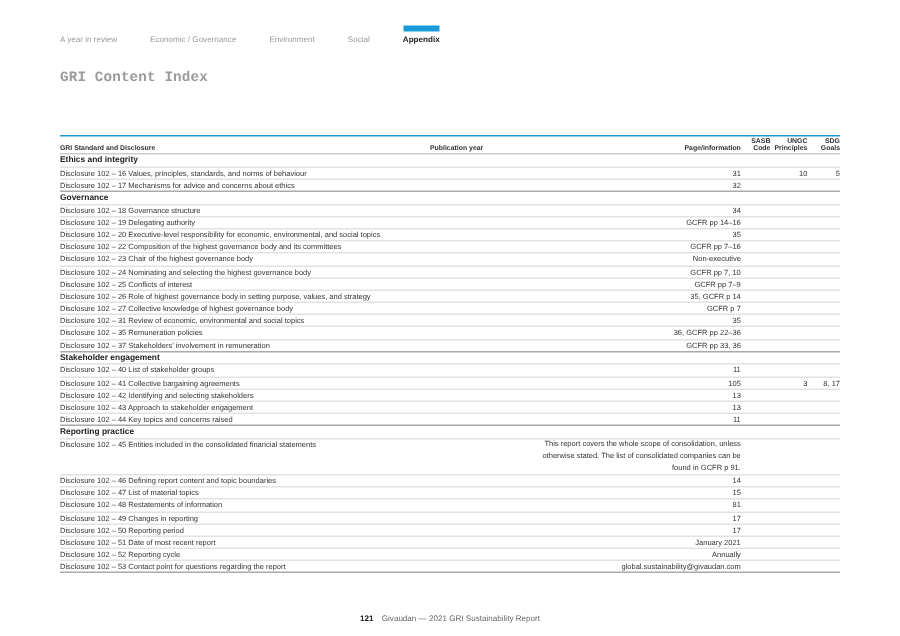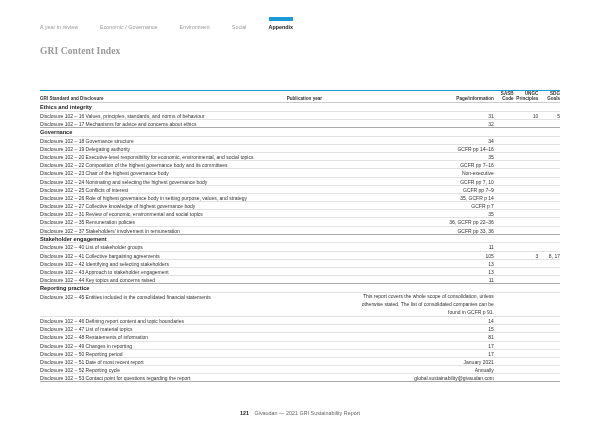--- a/index.html
+++ b/index.html
@@ -4,21 +4,21 @@
 <style>
   * { box-sizing: border-box; margin: 0; padding: 0; }
   html, body { width: 600px; height: 424px; background: #ffffff; overflow: hidden; }
   body { font-family: "Liberation Sans", sans-serif; color: #333; position: relative; }
 
   .topnav { position: absolute; top: 24px; left: 40px; display: flex; gap: 0; font-size: 5.4px; color: #9a9a9a; }
   .topnav .nav-item { margin-right: 22px; position: relative; white-space: nowrap; }
   .topnav .nav-item.active { color: #222; font-weight: bold; }
   .topnav .nav-item.active::before { content: ""; position: absolute; left: 0; right: 0; top: -7px; height: 4px; background: #1a9bd7; }
 
-  .page-title { position: absolute; top: 46px; left: 40px; font-family: Liberation Serif, serif; font-size: 9.5px; color: #9a9a9a; letter-spacing: 0.1px; }
+  .page-title { position: absolute; top: 46px; left: 40px; font-family: Liberation Mono, monospace; font-size: 9.5px; color: #9a9a9a; letter-spacing: 0.1px; }
 
   .table { position: absolute; top: 90px; left: 40px; width: 520px; font-size: 5px; color: #333; }
   .thead { border-top: 1.5px solid #1a9bd7; display: flex; align-items: flex-end; height: 12px; padding-bottom: 1px; font-weight: bold; font-size: 4.6px; color: #333; }
   .col-std { width: 250px; }
   .col-year { width: 75px; }
   .col-page { width: 135px; text-align: right; }
   .col-sasb { width: 20px; text-align: right; }
   .col-ungc { width: 25px; text-align: right; }
   .col-sdg { width: 22px; text-align: right; }
   .thead .stack { line-height: 5px; }

